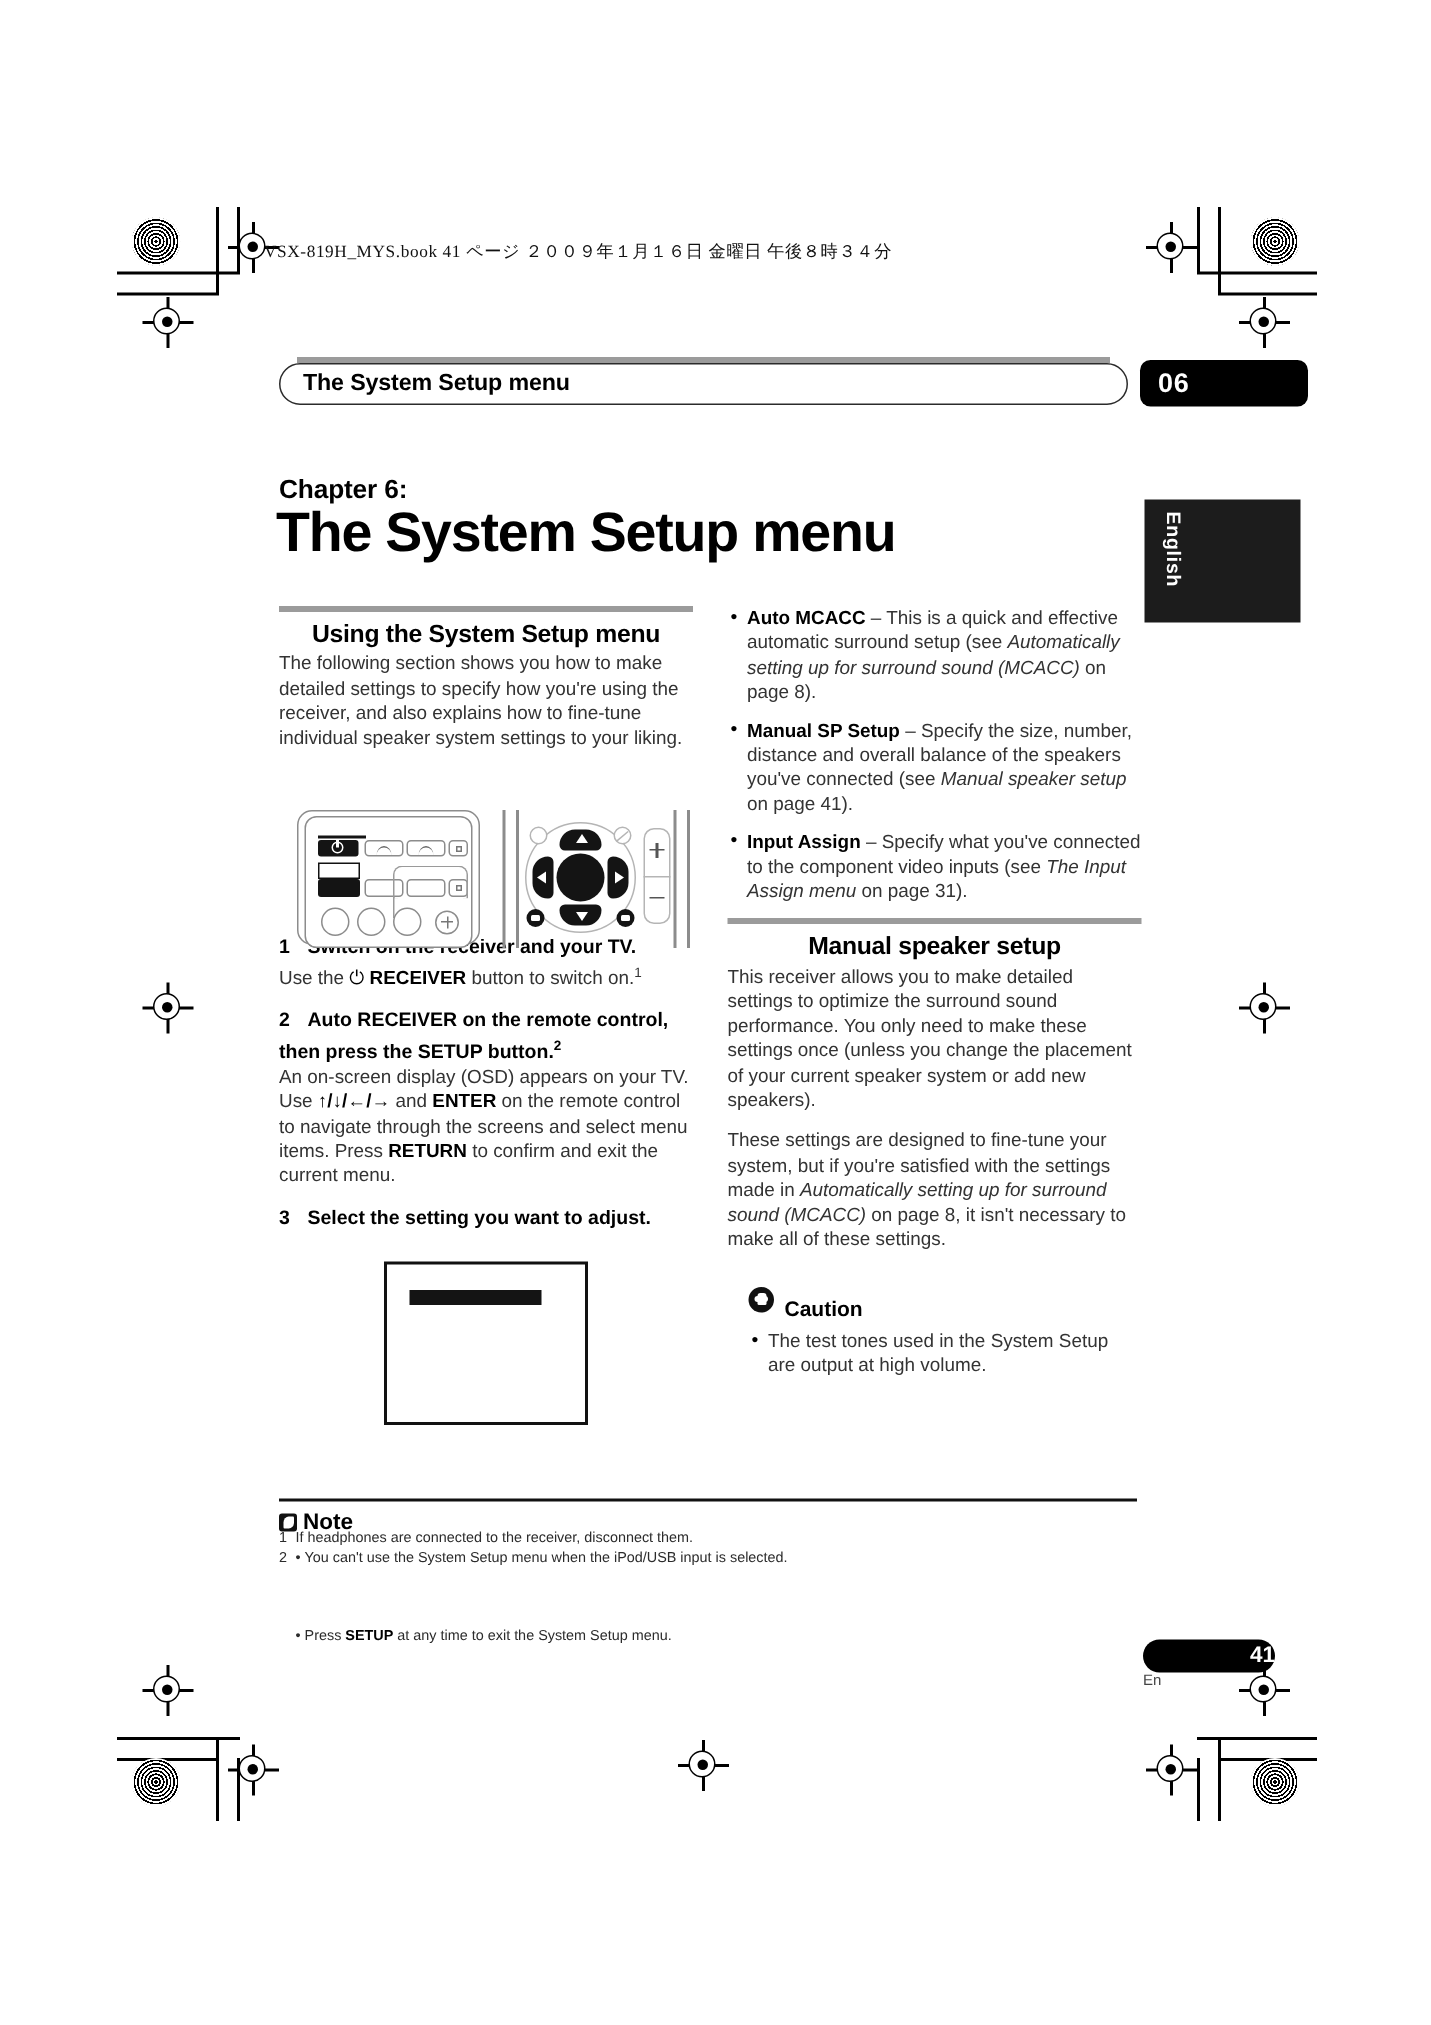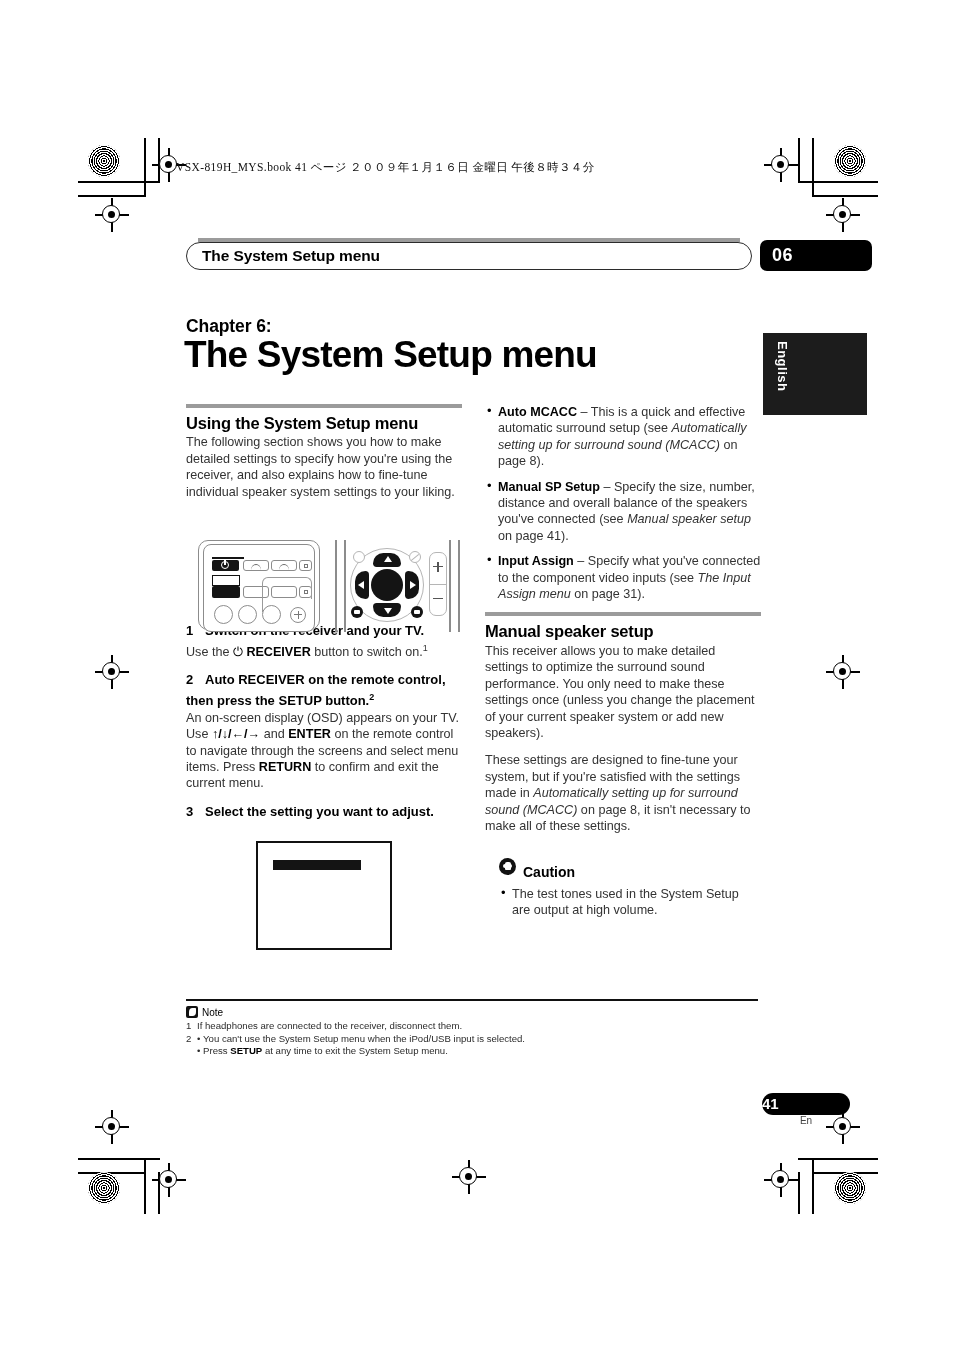--- a/index.html
+++ b/index.html
@@ -177,20 +177,21 @@
     height: 4px;
     background: #9b9b9b;
     margin-bottom: 7px;
   }
   h2.sec {
     margin: 0 0 3px 0;
     font-size: 16.5px;
     font-weight: bold;
     color: #000;
     letter-spacing: -0.2px;
+    text-align: center;
   }
   p {
     margin: 0 0 11px 0;
   }
   b, strong { color: #000; }
   i, em { font-style: italic; }
 
   ul.bullets {
     margin: 0;
     padding: 0;
@@ -351,59 +352,59 @@
   }
   .icon-note::before {
     content: "";
     position: absolute;
     left: 2.5px; top: 2px;
     width: 7px; height: 8px;
     background: #fff;
     border-radius: 50% 10% 50% 10%;
   }
   .note-head .lbl {
-    font-size: 10px;
-    font-weight: normal;
+    font-size: 15px;
+    font-weight: bold;
     color: #000;
   }
   .footnotes {
     position: absolute;
     left: 186px;
     top: 1020px;
     width: 585px;
     font-size: 9.6px;
     line-height: 12.6px;
     color: #2b2b2b;
   }
   .fn-row { display: flex; }
   .fn-num { width: 11px; flex: 0 0 auto; }
   .fn-txt { flex: 1 1 auto; }
-  .fn-sub { padding-left: 11px; }
+  .fn-sub { padding-left: 11px; margin-top: 40px; }
 
   
   .pagenum {
     position: absolute;
     left: 762px;
     top: 1093px;
     width: 88px;
     height: 22px;
     background: #000;
     border-radius: 11px;
     color: #fff;
     font-size: 15px;
     font-weight: bold;
-    text-align: left;
+    text-align: right;
     line-height: 22px;
   }
   .pagelang {
     position: absolute;
     left: 762px;
     top: 1115px;
     width: 88px;
-    text-align: center;
+    text-align: left;
     font-size: 10px;
     color: #444;
   }
 </style>
 </head>
 <body>
 
 <div class="cropline" style="left:78px;top:195px;width:68px;height:1.6px;"></div>
 <div class="cropline" style="left:144px;top:138px;width:1.6px;height:58px;"></div>
 <div class="cropline" style="left:78px;top:181px;width:82px;height:1.6px;"></div>

